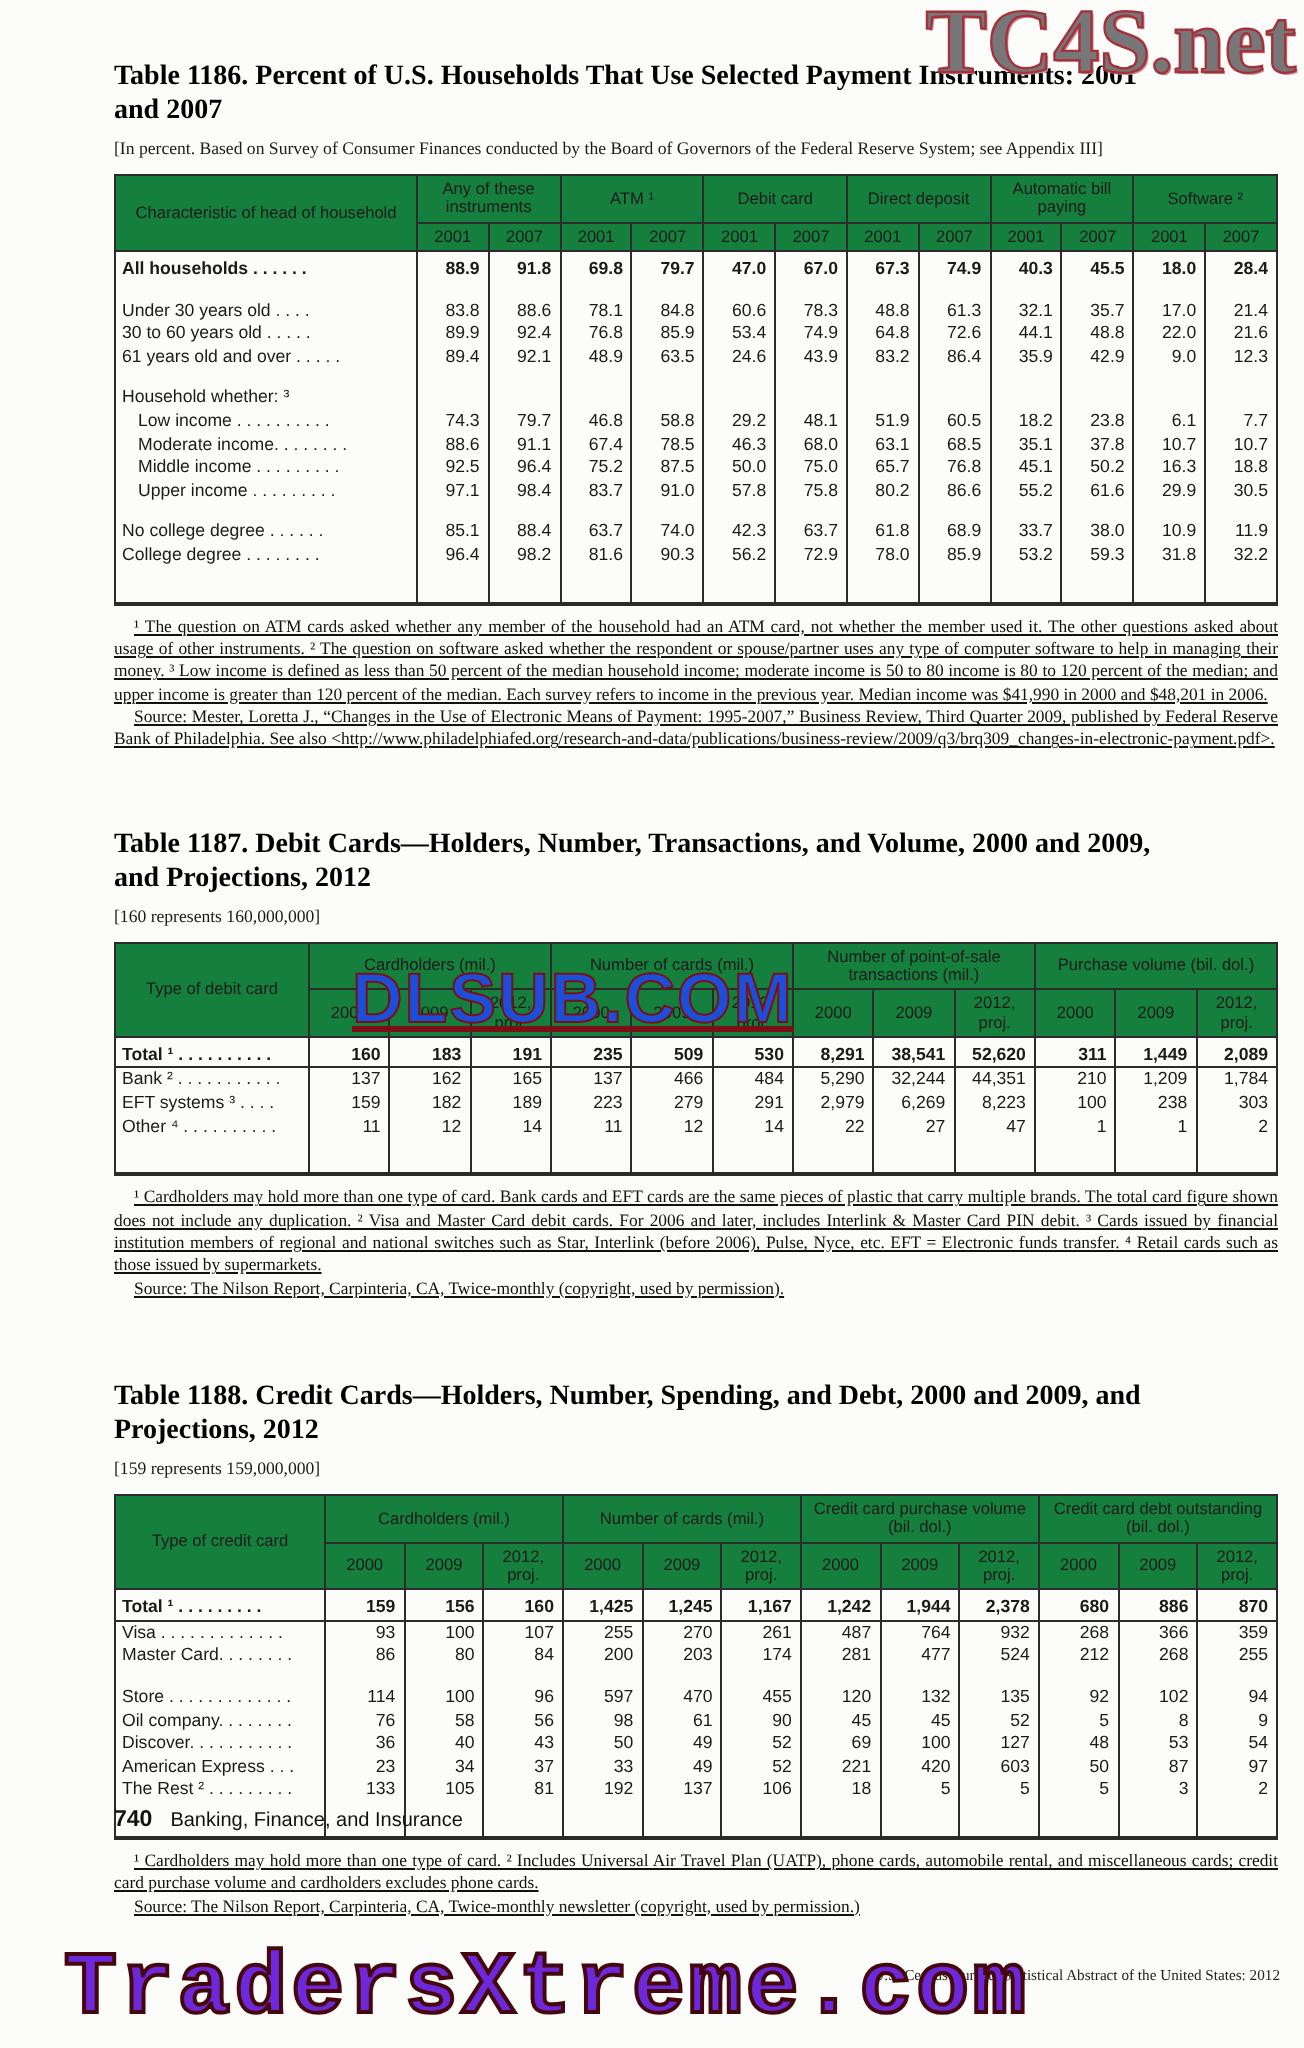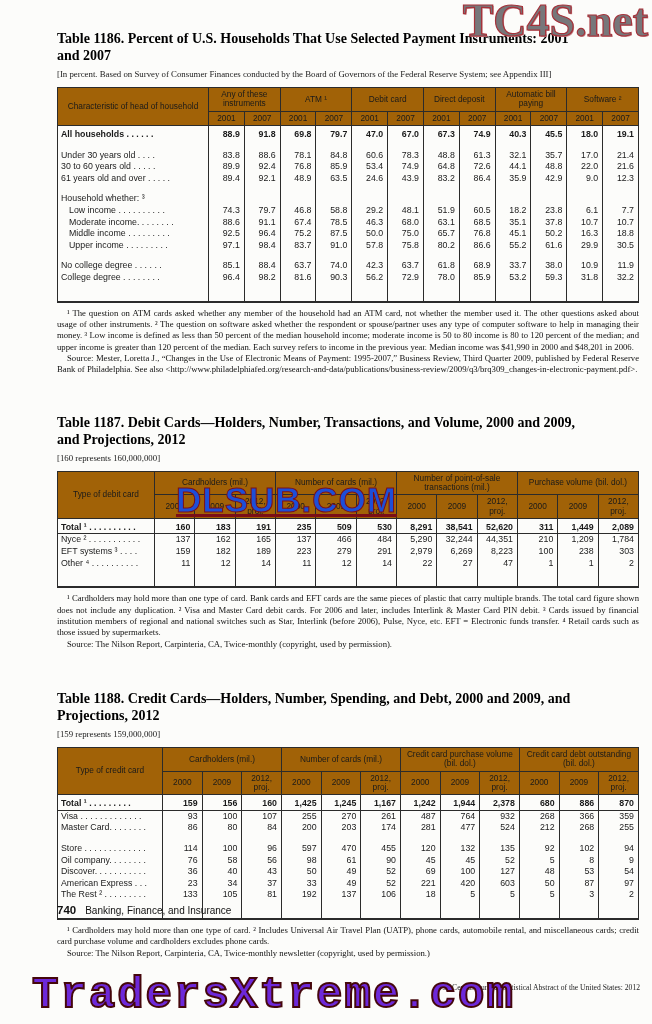--- a/index.html
+++ b/index.html
@@ -4,35 +4,35 @@
 <style>
   html,body{margin:0;padding:0;background:#e8e8e8;}
   .page{position:relative;width:652px;height:1024px;background:#fcfcfa;overflow:hidden;color:#1a1a1a;margin:0 auto;}
   .content{position:absolute;left:57px;top:30px;width:582px;}
   .sec{margin:0;}
   .sec2{margin-top:38px;}
   .sec3{margin-top:40px;}
   .ttl{font-family:"Liberation Serif",serif;font-weight:bold;font-size:14px;line-height:1.22;max-width:522px;color:#000;}
   .bracket{font-family:"Liberation Serif",serif;font-size:8.8px;margin-top:5px;line-height:1.25;max-width:575px;}
   table{border-collapse:collapse;width:100%;table-layout:fixed;margin-top:7px;border:1px solid #2b2b2b;border-bottom-width:2px;}
-  thead th{border:1px solid #2b2b2b;font-weight:normal;font-family:"Liberation Sans",sans-serif;font-size:8.3px;line-height:1.12;text-align:center;vertical-align:middle;padding:2px 1px;background:#a16207;}
+  thead th{border:1px solid #2b2b2b;font-weight:normal;font-family:"Liberation Sans",sans-serif;font-size:8.3px;line-height:1.12;text-align:center;vertical-align:middle;padding:2px 1px;background:#15803d;}
   .t1186 .stubhead{width:148px;}
   .t1187 .stubhead{width:94px;}
   .t1188 .stubhead{width:102px;}
   td{font-family:"Liberation Sans",sans-serif;font-size:8.8px;line-height:1.32;padding:0 2px;vertical-align:bottom;}
   td.num{text-align:right;border-left:1px solid #2b2b2b;padding-right:4px;}
   td.stub{white-space:nowrap;overflow:hidden;padding-left:3px;margin-left:37px;}
   td.ind{padding-left:11px;}
   tr.bold td{font-weight:bold;}
   tr.gap td{padding-top:9px;}
   tr.rule td{border-bottom:1px solid #2b2b2b;}
   tbody tr:first-child td{padding-top:3px;}
   tbody tr:last-child td{padding-bottom:17px;}
   .fnblock{font-family:"Liberation Serif",serif;font-size:8.7px;line-height:1.3;margin-top:5px;text-align:justify;max-width:582px;color:#111;}
-  .fnblock p{margin:0;}
+  .fnblock p{margin:0;text-decoration:underline;}
   .fn{text-indent:10px;}
   .src{text-indent:10px;word-break:break-word;}
   .pagefoot{position:absolute;left:57px;top:904px;font-family:"Liberation Sans",sans-serif;font-size:10px;color:#111;white-space:nowrap;}
   .pgnum{font-weight:bold;font-size:11.5px;margin-right:9px;}
   .census{position:absolute;right:12px;top:963px;font-family:"Liberation Serif",serif;font-size:7.6px;color:#222;margin-top:20px;}
   .wm{position:absolute;font-weight:bold;white-space:nowrap;z-index:5;pointer-events:none;}
   .wm-top{top:-6px;right:4px;font-family:"Liberation Serif",serif;font-size:46px;color:#77777a;-webkit-text-stroke:1.2px #a5323a;text-shadow:1px 1px 0 #c98a8e;}
   .wm-mid{top:480px;left:176px;font-family:"Liberation Sans",sans-serif;font-size:35px;color:#1d4ed8;-webkit-text-stroke:1px #7c0e16;letter-spacing:1px;text-decoration:underline;}
   .wm-bottom{top:970px;left:32px;font-family:Liberation Mono, monospace;font-size:44px;color:#6d28d9;-webkit-text-stroke:2px #45070c;letter-spacing:2px;}
 </style>
@@ -79,21 +79,21 @@
               <td class="num">91.8</td>
               <td class="num">69.8</td>
               <td class="num">79.7</td>
               <td class="num">47.0</td>
               <td class="num">67.0</td>
               <td class="num">67.3</td>
               <td class="num">74.9</td>
               <td class="num">40.3</td>
               <td class="num">45.5</td>
               <td class="num">18.0</td>
-              <td class="num">19.1</td>
+              <td class="num">28.4</td>
             </tr>
             <tr class="gap">
               <td class="stub">Under 30 years old . . . .</td>
               <td class="num">83.8</td>
               <td class="num">88.6</td>
               <td class="num">78.1</td>
               <td class="num">84.8</td>
               <td class="num">60.6</td>
               <td class="num">78.3</td>
               <td class="num">48.8</td>
@@ -283,21 +283,21 @@
               <td class="num">509</td>
               <td class="num">530</td>
               <td class="num">8,291</td>
               <td class="num">38,541</td>
               <td class="num">52,620</td>
               <td class="num">311</td>
               <td class="num">1,449</td>
               <td class="num">2,089</td>
             </tr>
             <tr>
-              <td class="stub">Nyce ² . . . . . . . . . . .</td>
+              <td class="stub">Bank ² . . . . . . . . . . .</td>
               <td class="num">137</td>
               <td class="num">162</td>
               <td class="num">165</td>
               <td class="num">137</td>
               <td class="num">466</td>
               <td class="num">484</td>
               <td class="num">5,290</td>
               <td class="num">32,244</td>
               <td class="num">44,351</td>
               <td class="num">210</td>

